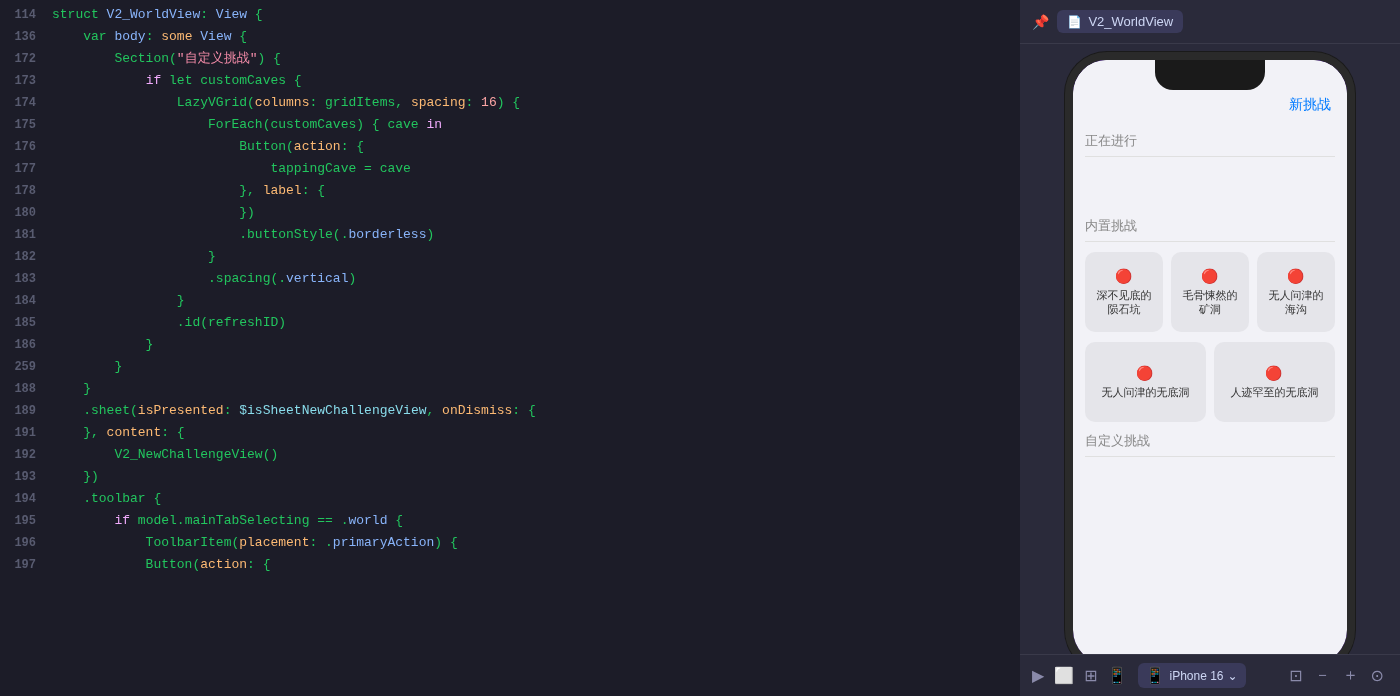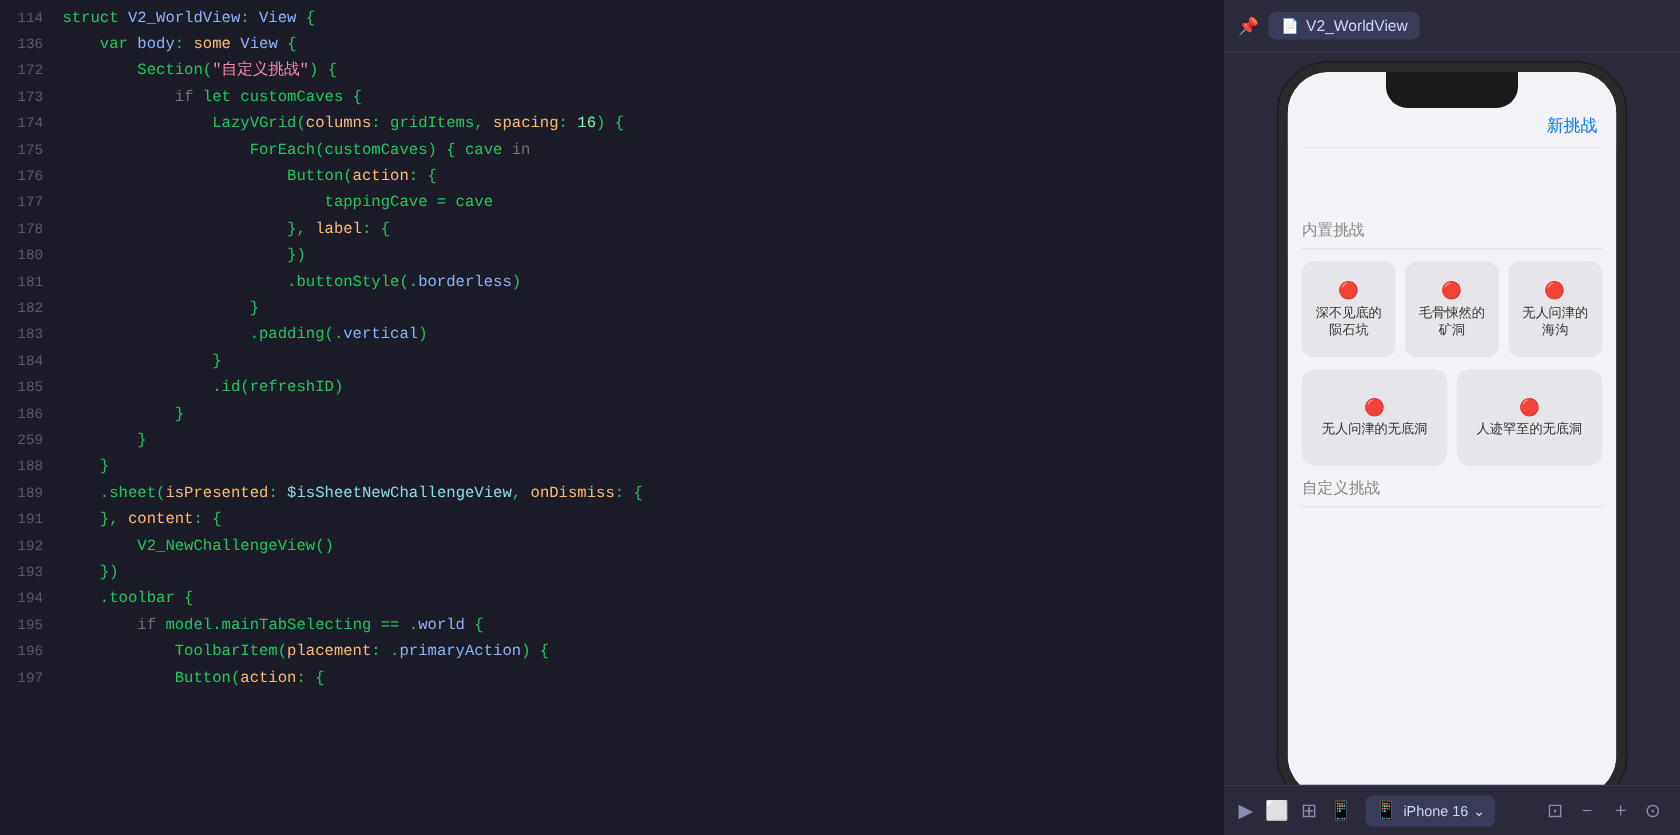--- a/index.html
+++ b/index.html
@@ -40,33 +40,34 @@
     }
 
     .line-num {
       color: #585b70;
       width: 52px;
       min-width: 52px;
       text-align: right;
       padding-right: 16px;
       user-select: none;
       font-size: 12px;
+      font-weight: bold;
     }
 
     .code-text {
       flex: 1;
     }
 
     
     .kw-struct { color: #fdba74; } 
     .kw-blue   { color: #89b4fa; } 
-    .kw-green  { color: #737373; } 
+    .kw-green  { color: #f0abfc; } 
     .kw-orange { color: #fdba74; } 
     .str-red   { color: #f38ba8; } 
-    .num       { color: #86efac; } 
+    .num       { color: #fca5a5; } 
     .plain     { color: #22c55e; }
     .dollar    { color: #89dceb; }
 
     
     #preview {
       flex: 1;
       height: 696px;
       background: #2a2a3a;
       display: flex;
       flex-direction: column;
@@ -111,21 +112,21 @@
       align-items: flex-start;
       justify-content: center;
       padding: 8px 0 0 0;
       overflow: hidden;
     }
 
     
     .iphone-frame {
       width: 290px;
       height: 620px;
-      background: #0f172a;
+      background: #6d28d9;
       border-radius: 42px;
       border: 8px solid #2a2a2a;
       position: relative;
       overflow: hidden;
       box-shadow: 0 0 0 1px #1a1a1a, inset 0 0 0 1px #555;
     }
 
     .iphone-notch {
       position: absolute;
       top: 0;
@@ -284,21 +285,21 @@
       <div class="code-line"><span class="line-num">172</span><span class="code-text"><span class="plain">        Section(</span><span class="str-red">"自定义挑战"</span><span class="plain">) {</span></span></div>
       <div class="code-line"><span class="line-num">173</span><span class="code-text"><span class="plain">            </span><span class="kw-green">if</span><span class="plain"> let customCaves {</span></span></div>
       <div class="code-line"><span class="line-num">174</span><span class="code-text"><span class="plain">                LazyVGrid(</span><span class="kw-orange">columns</span><span class="plain">: gridItems, </span><span class="kw-orange">spacing</span><span class="plain">: </span><span class="num">16</span><span class="plain">) {</span></span></div>
       <div class="code-line"><span class="line-num">175</span><span class="code-text"><span class="plain">                    ForEach(customCaves) { cave </span><span class="kw-green">in</span></span></div>
       <div class="code-line"><span class="line-num">176</span><span class="code-text"><span class="plain">                        Button(</span><span class="kw-orange">action</span><span class="plain">: {</span></span></div>
       <div class="code-line"><span class="line-num">177</span><span class="code-text"><span class="plain">                            tappingCave = cave</span></span></div>
       <div class="code-line"><span class="line-num">178</span><span class="code-text"><span class="plain">                        }, </span><span class="kw-orange">label</span><span class="plain">: {</span></span></div>
       <div class="code-line"><span class="line-num">180</span><span class="code-text"><span class="plain">                        })</span></span></div>
       <div class="code-line"><span class="line-num">181</span><span class="code-text"><span class="plain">                        .buttonStyle(.</span><span class="kw-blue">borderless</span><span class="plain">)</span></span></div>
       <div class="code-line"><span class="line-num">182</span><span class="code-text"><span class="plain">                    }</span></span></div>
-      <div class="code-line"><span class="line-num">183</span><span class="code-text"><span class="plain">                    .padding(.</span><span class="kw-blue">vertical</span><span class="plain">)</span></span></div>
+      <div class="code-line"><span class="line-num">183</span><span class="code-text"><span class="plain">                    .spacing(.</span><span class="kw-blue">vertical</span><span class="plain">)</span></span></div>
       <div class="code-line"><span class="line-num">184</span><span class="code-text"><span class="plain">                }</span></span></div>
       <div class="code-line"><span class="line-num">185</span><span class="code-text"><span class="plain">                .id(refreshID)</span></span></div>
       <div class="code-line"><span class="line-num">186</span><span class="code-text"><span class="plain">            }</span></span></div>
       <div class="code-line"><span class="line-num">259</span><span class="code-text"><span class="plain">        }</span></span></div>
       <div class="code-line"><span class="line-num">188</span><span class="code-text"><span class="plain">    }</span></span></div>
       <div class="code-line"><span class="line-num">189</span><span class="code-text"><span class="plain">    .sheet(</span><span class="kw-orange">isPresented</span><span class="plain">: </span><span class="dollar">$isSheetNewChallengeView</span><span class="plain">, </span><span class="kw-orange">onDismiss</span><span class="plain">: {</span></span></div>
       <div class="code-line"><span class="line-num">191</span><span class="code-text"><span class="plain">    }, </span><span class="kw-orange">content</span><span class="plain">: {</span></span></div>
       <div class="code-line"><span class="line-num">192</span><span class="code-text"><span class="plain">        V2_NewChallengeView()</span></span></div>
       <div class="code-line"><span class="line-num">193</span><span class="code-text"><span class="plain">    })</span></span></div>
       <div class="code-line"><span class="line-num">194</span><span class="code-text"><span class="plain">    .toolbar {</span></span></div>
@@ -322,20 +323,21 @@
     <div class="iphone-frame">
       <div class="iphone-notch"></div>
       <div class="iphone-screen">
 
         <div class="app-header">
           <span class="new-challenge-btn">新挑战</span>
         </div>
 
         <div class="app-content">
 
+          <div class="section-label">正在进行</div>
           <div class="section-divider"></div>
           <div class="in-progress-section"></div>
 
           <div class="section-label">内置挑战</div>
           <div class="section-divider"></div>
           <div class="cave-grid">
 
           <div class="cave-card">
                 <span class="cave-lock">🔴</span>
                 <span class="cave-name">深不见底的陨石坑</span>

